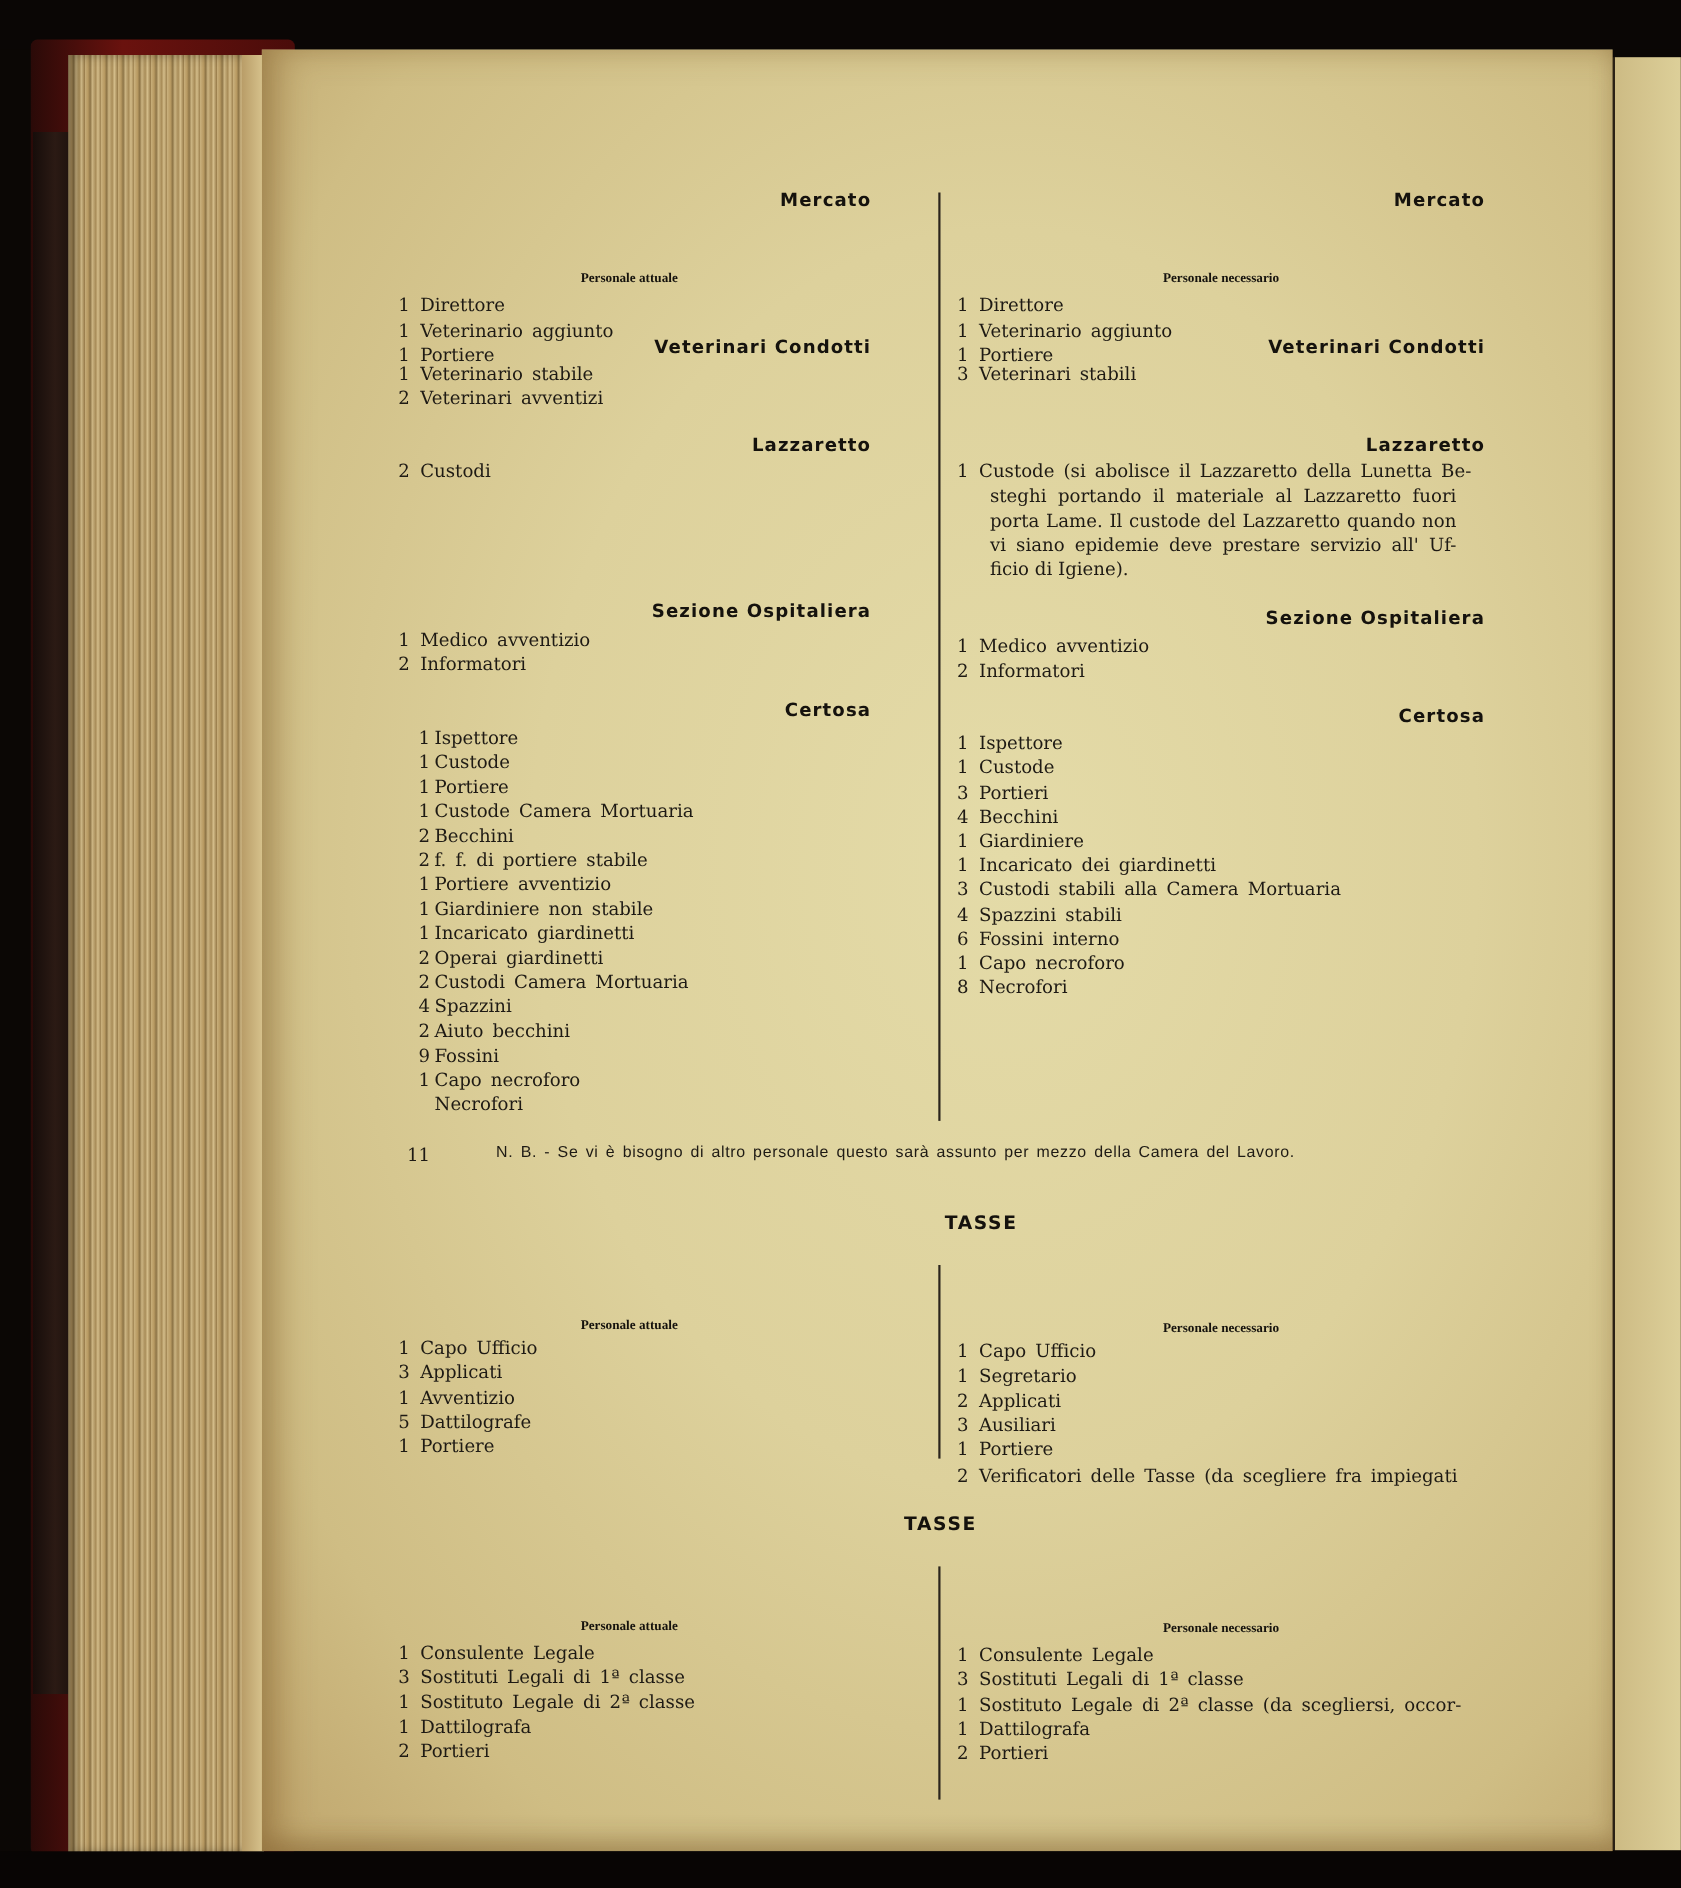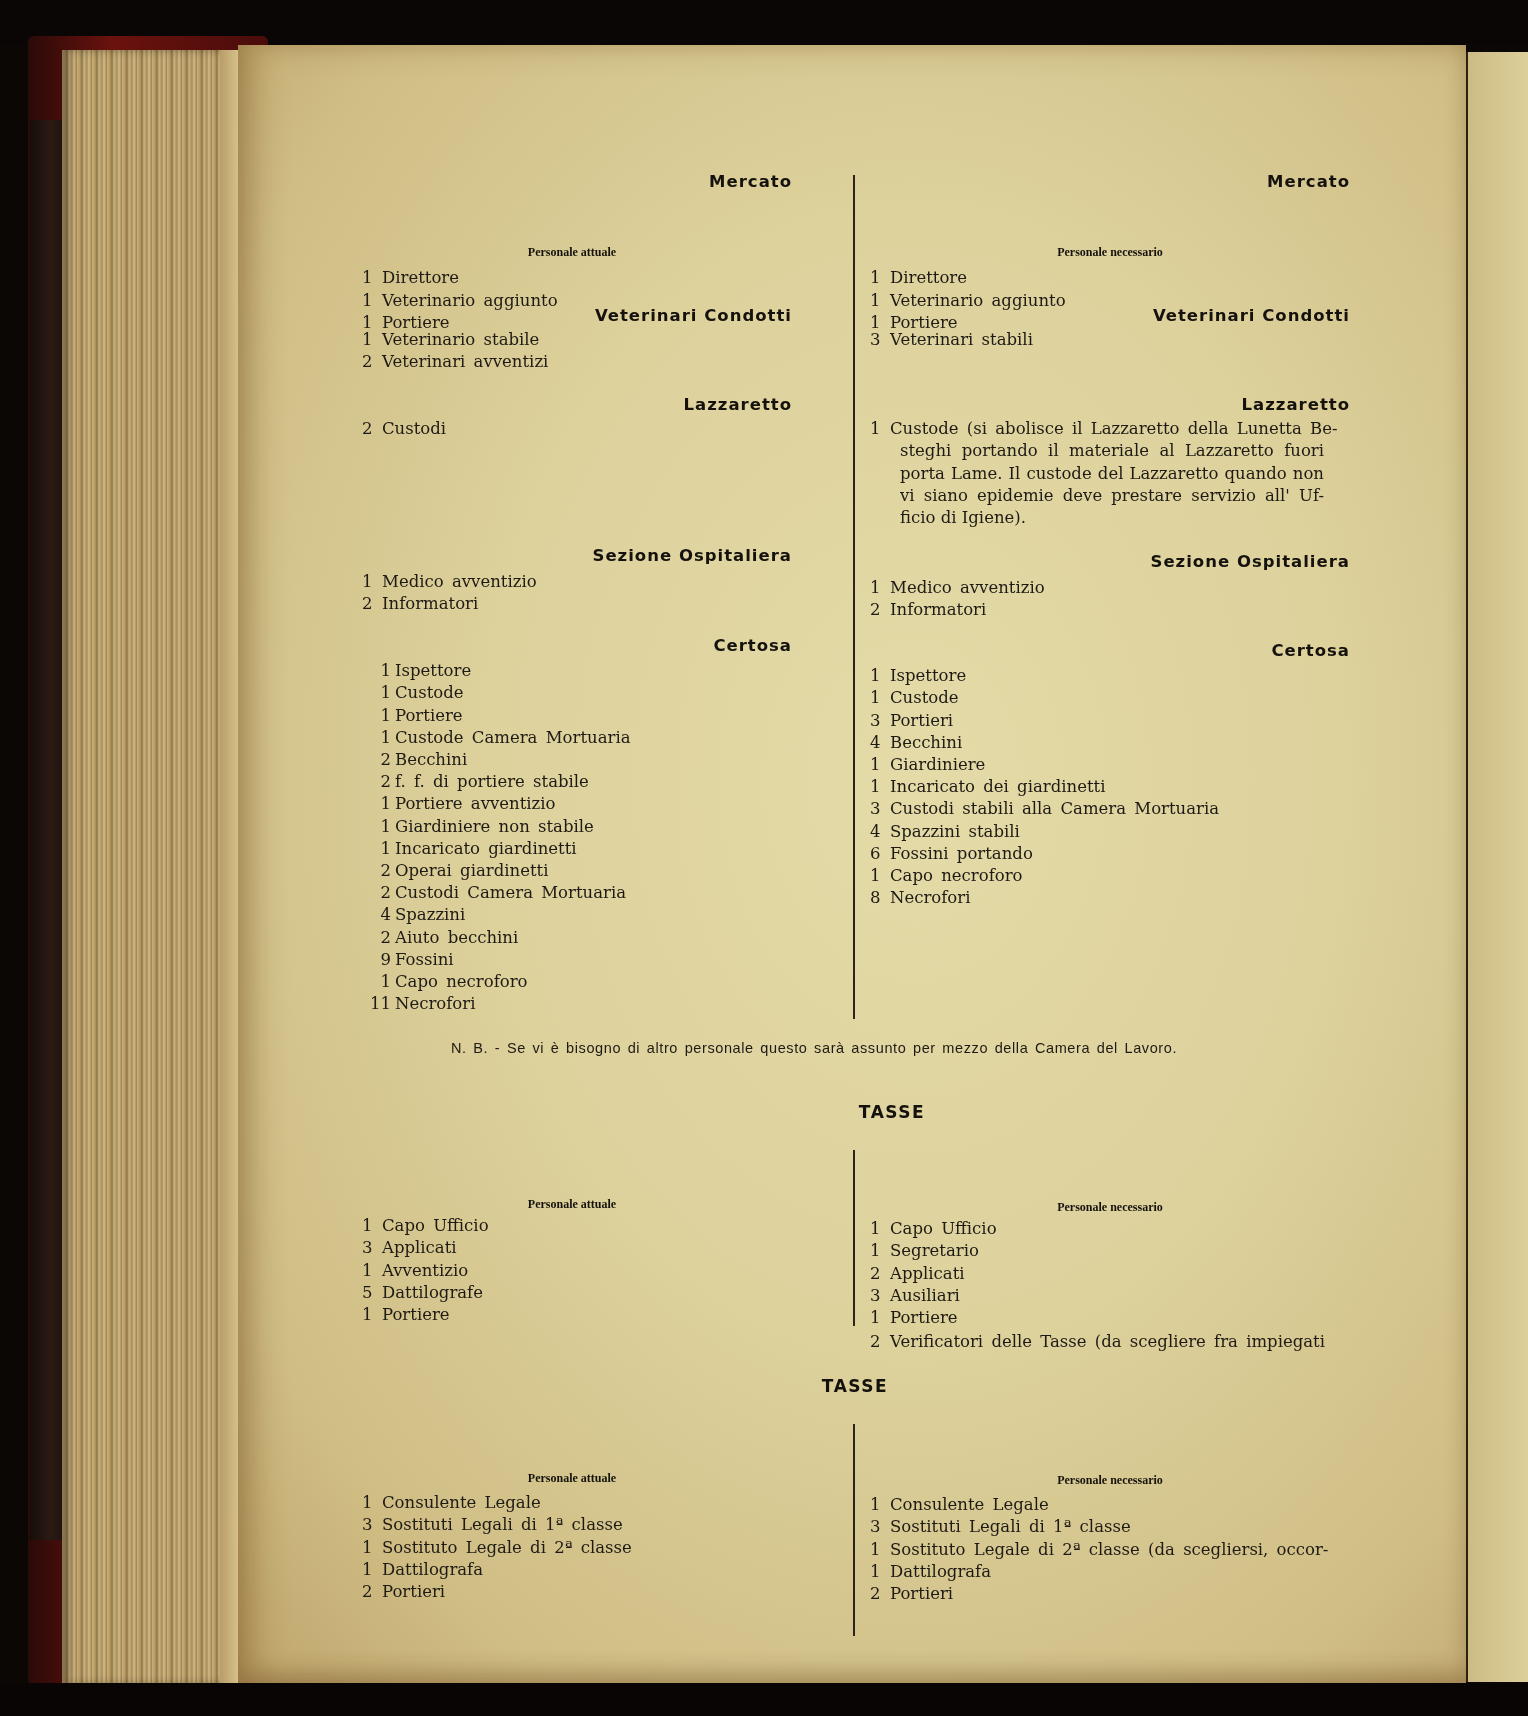--- a/index.html
+++ b/index.html
@@ -251,21 +251,21 @@
       </div>
     <div class="item">
         <span class="num" style="width:29px;text-align:right;padding-right:4px;">9</span>
         <span class="txt">Fossini</span>
       </div>
     <div class="item">
         <span class="num" style="width:29px;text-align:right;padding-right:4px;">1</span>
         <span class="txt">Capo necroforo</span>
       </div>
     <div class="item">
-        <span class="num" style="width:29px;text-align:right;padding-right:4px;">11</span>
+        <span class="num" style="width:29px;text-align:right;padding-right:4px;margin-top:46px;">11</span>
         <span class="txt">Necrofori</span>
       </div>
   </div>
 </div>
 <div class="col" style="left:870px; top:640px; width:480px;">
   <div class="heading">Certosa</div>
   <div style="margin-top:3px;">
     <div class="item">
         <span class="num">1</span>
         <span class="txt">Ispettore</span>
@@ -293,21 +293,21 @@
     <div class="item">
         <span class="num">3</span>
         <span class="txt">Custodi stabili alla Camera Mortuaria</span>
       </div>
     <div class="item">
         <span class="num">4</span>
         <span class="txt">Spazzini stabili</span>
       </div>
     <div class="item">
         <span class="num">6</span>
-        <span class="txt">Fossini portando</span>
+        <span class="txt">Fossini interno</span>
       </div>
     <div class="item">
         <span class="num">1</span>
         <span class="txt">Capo necroforo</span>
       </div>
     <div class="item">
         <span class="num">8</span>
         <span class="txt">Necrofori</span>
       </div>
   </div>

